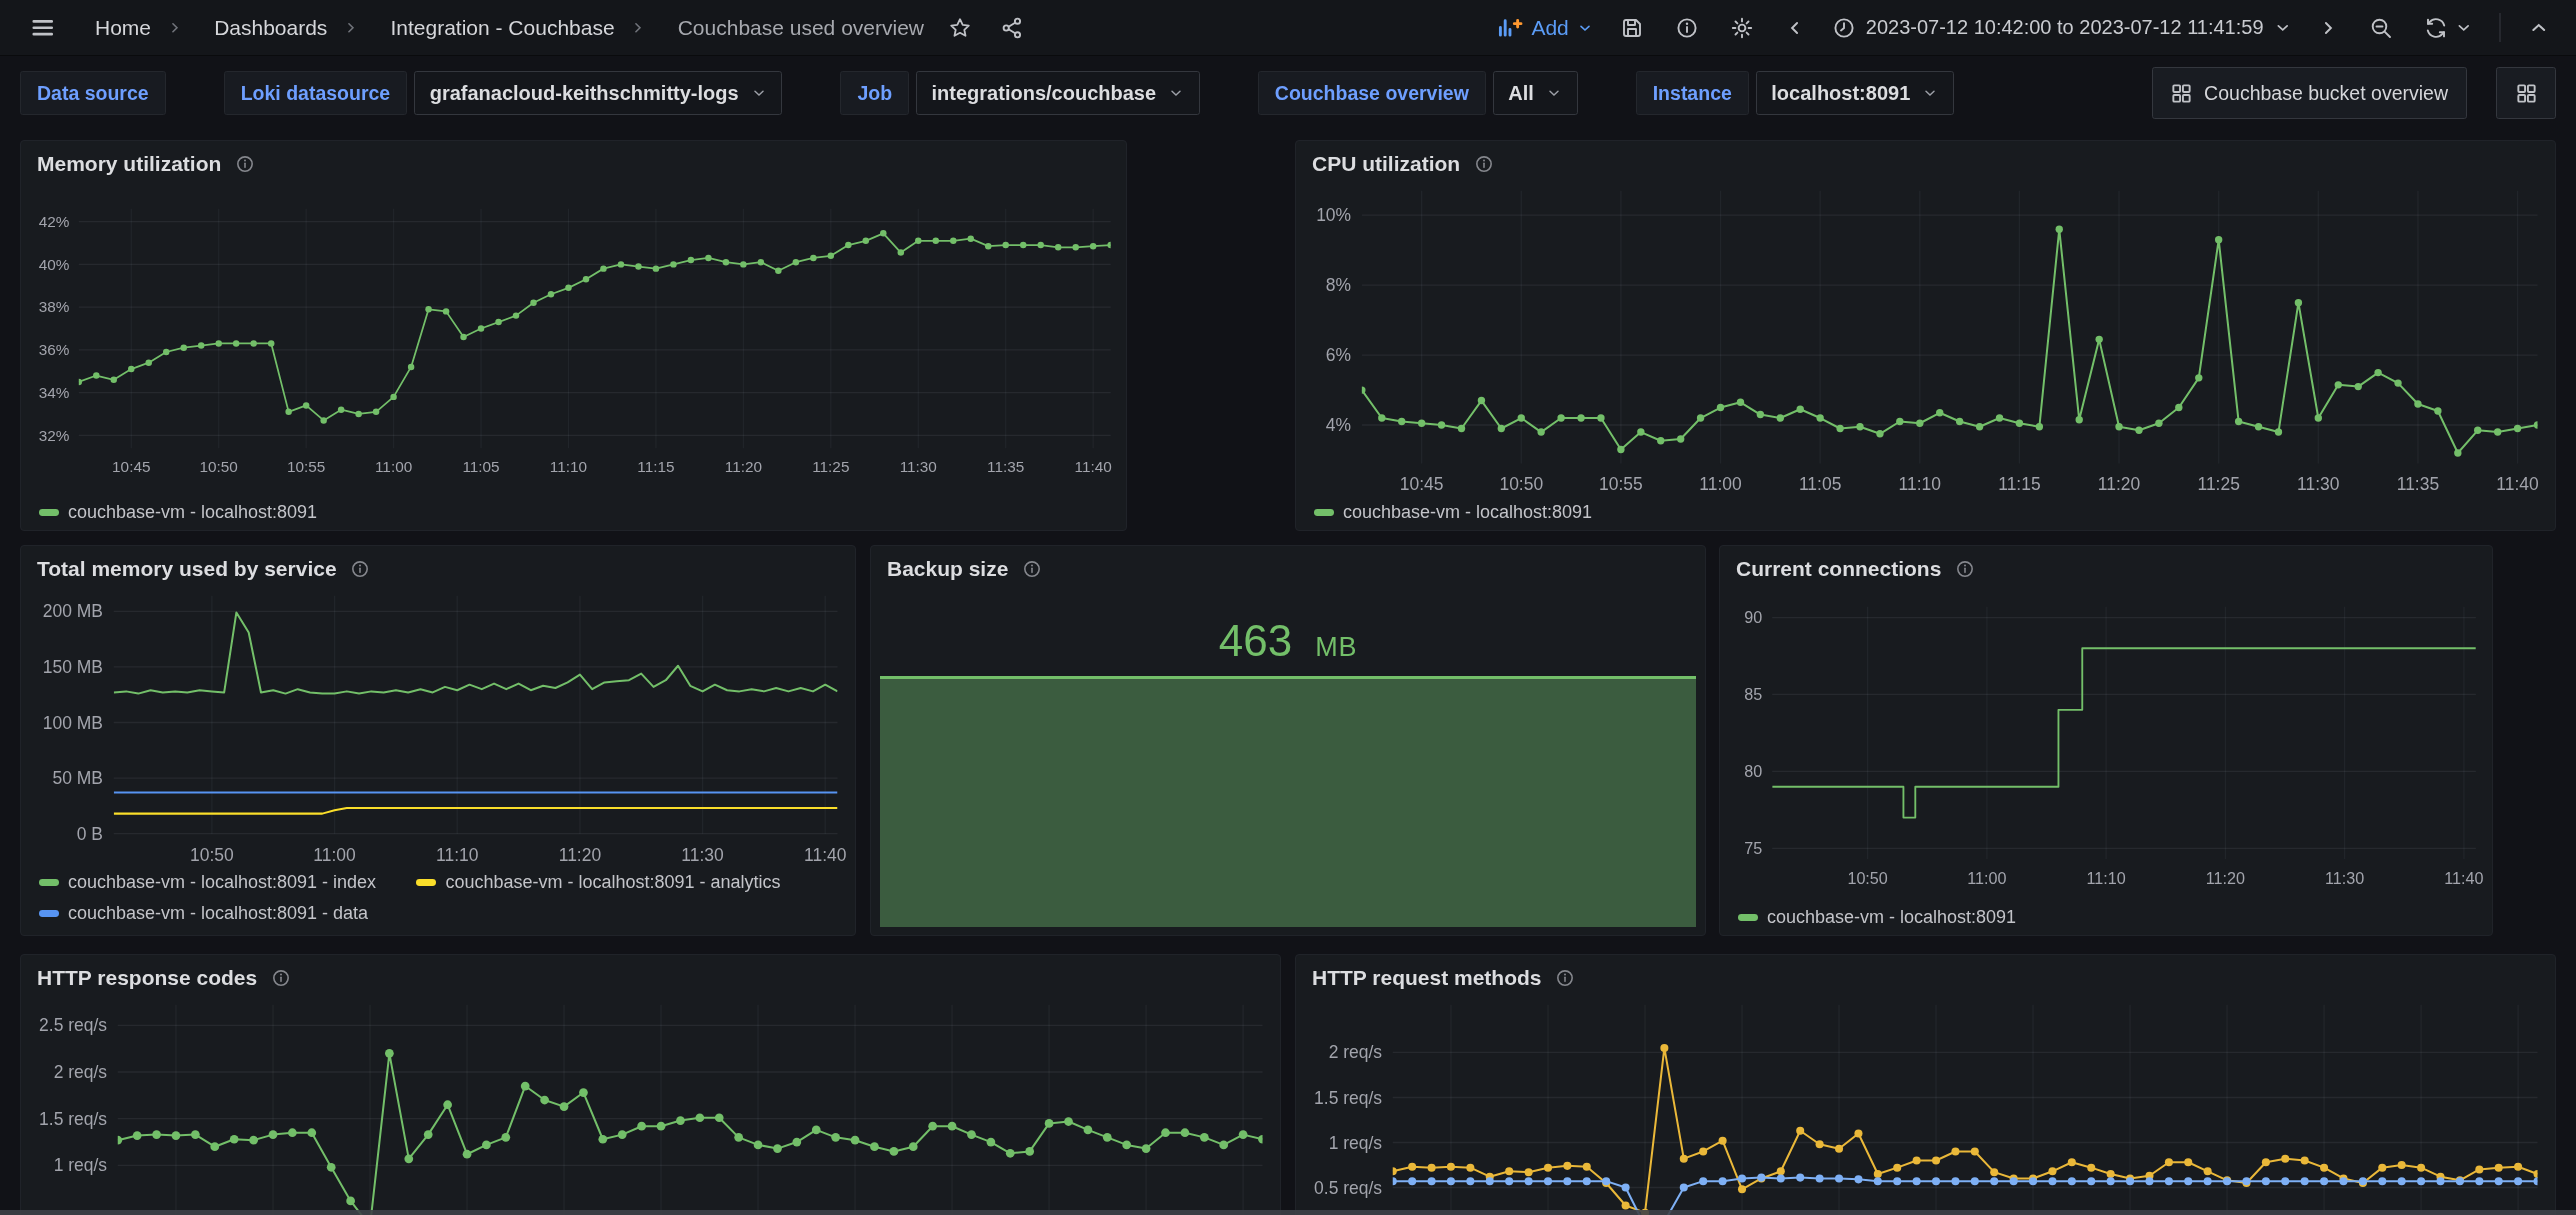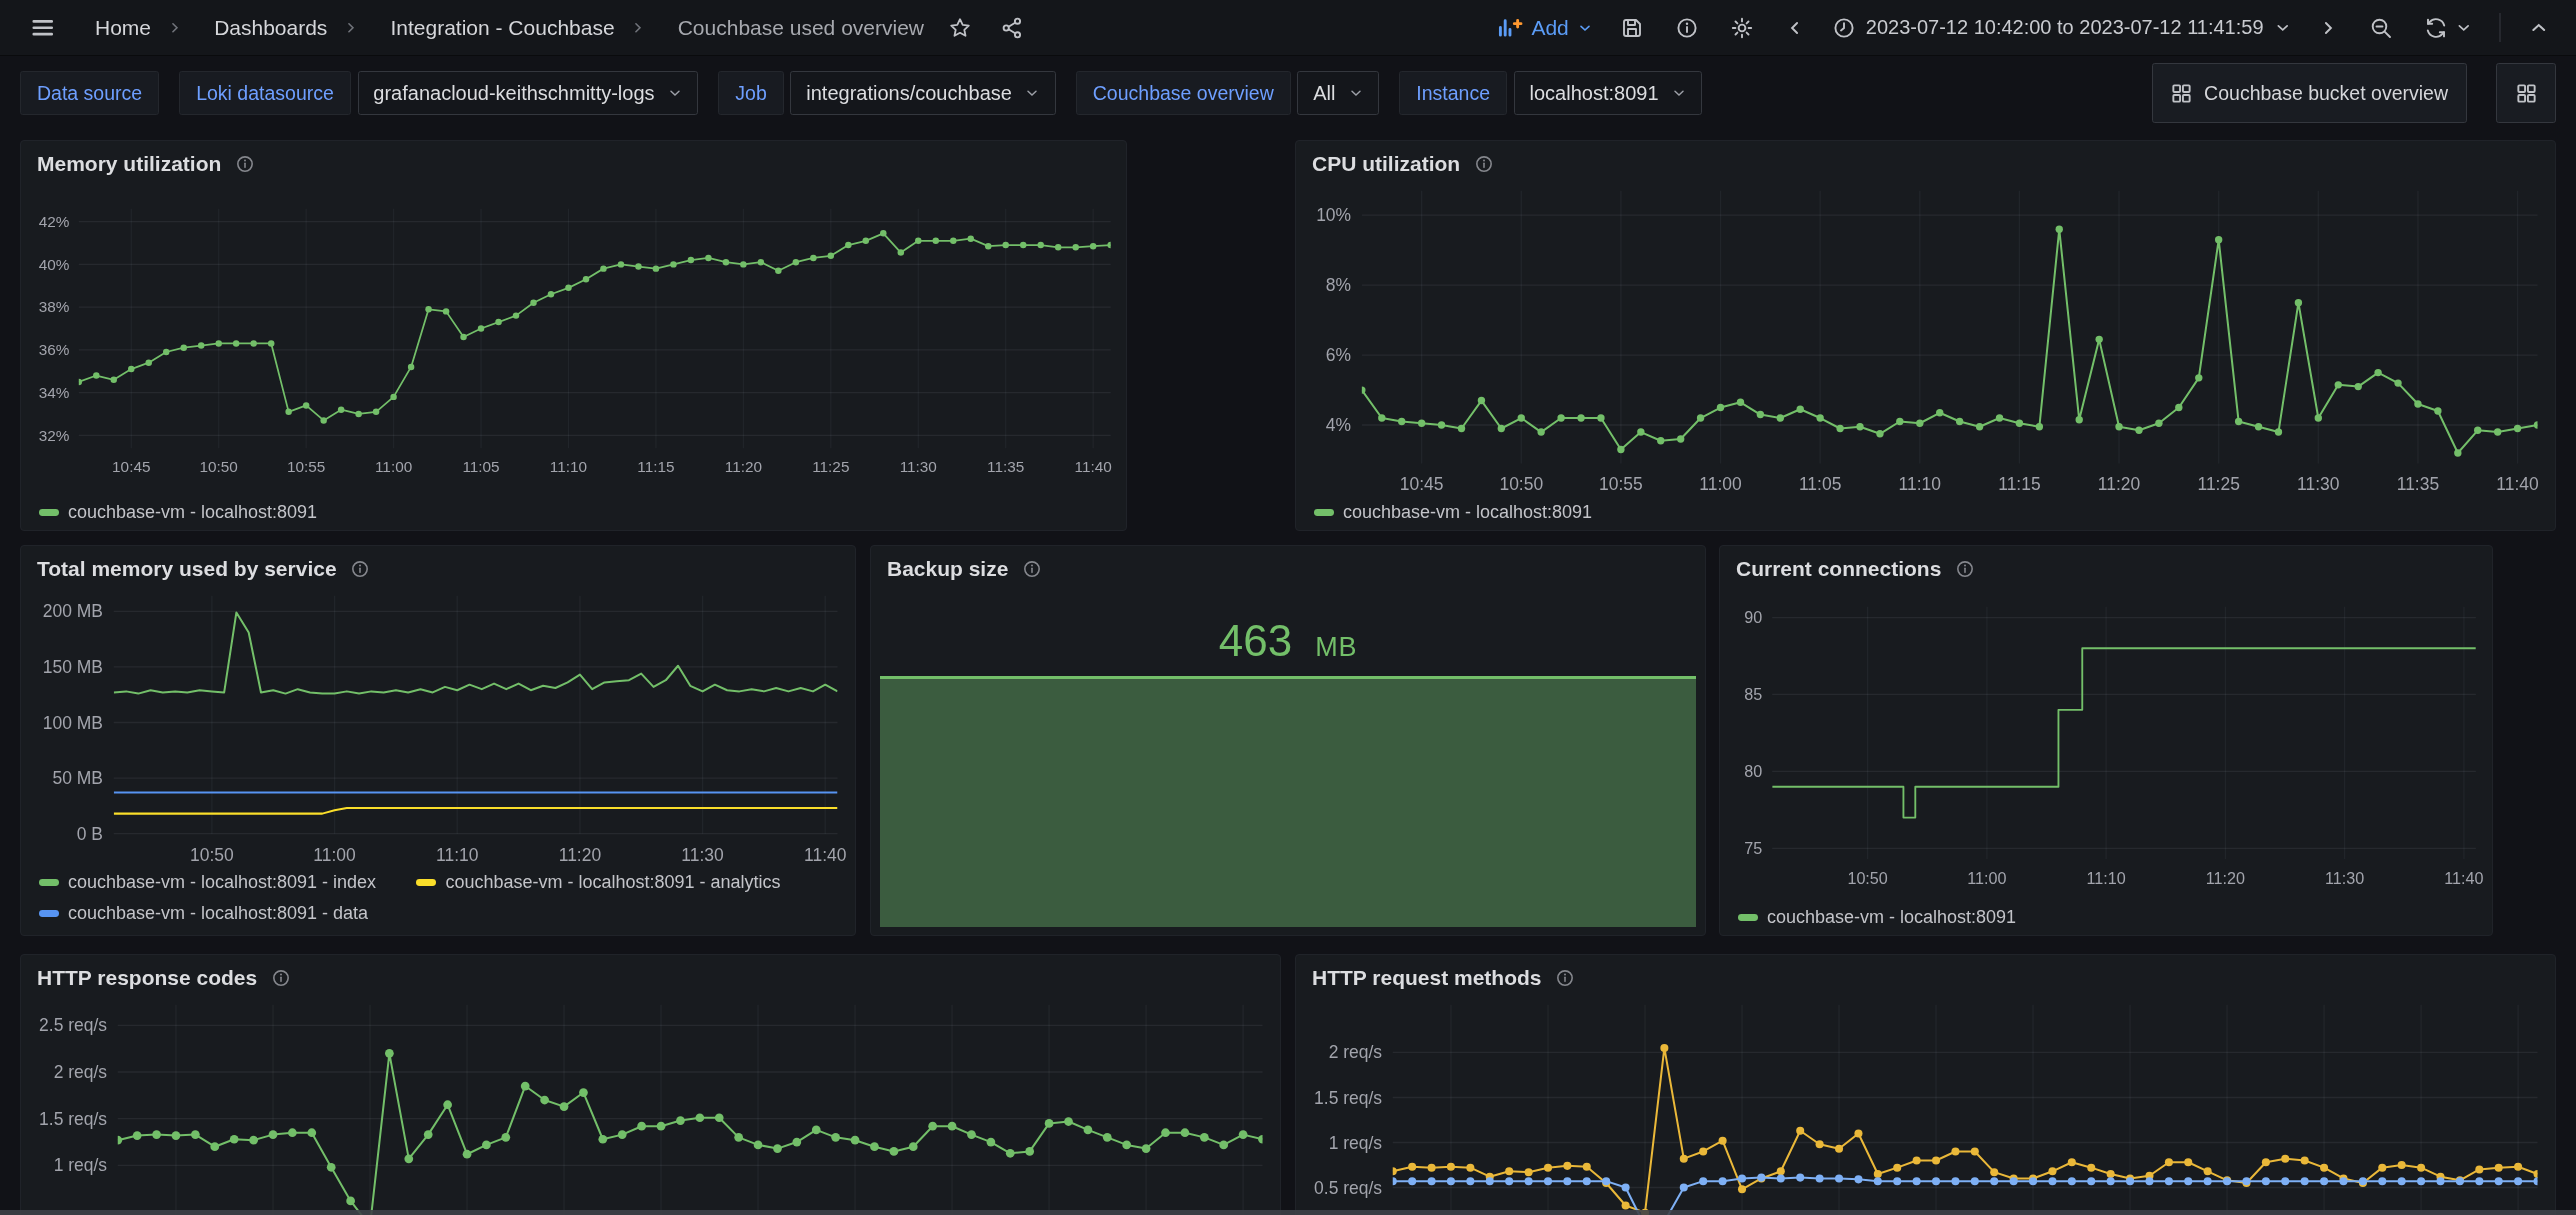--- a/index.html
+++ b/index.html
@@ -21,30 +21,30 @@
   .nav-right { margin-left:auto; display:flex; align-items:center; gap:23px; }
   .add-btn { display:flex; align-items:center; gap:8px; color:#5b9cf6; font-size:21px;
     background:none; border:none; cursor:pointer; }
   .time-btn { display:flex; align-items:center; gap:10px; background:none; border:none;
     color:#c9cbd0; font-size:20px; cursor:pointer; }
   .nav-divider { width:1.3px; height:29.5px; background:#26282e; }
 
   
   .filterbar { position:absolute; left:20px; top:71px; width:2536px; height:44px;
     display:flex; align-items:center; }
-  .var-group { display:flex; align-items:flex-start; margin-right:20px; }
+  .var-group { display:flex; align-items:flex-start; margin-right:58px;font-weight:bold; }
   .var-label { height:44px; display:flex; align-items:center; padding:0 16px;
     background:#181b21; border:1.3px solid #24272d; border-radius:2.7px;
     color:#6e9fff; font-size:19.5px; white-space:nowrap; cursor:default; }
   .var-value { height:44px; display:flex; align-items:center; gap:12px; padding:0 14.8px;
     margin-left:6.7px; background:#14161b; border:1.3px solid #34373e; border-radius:2.7px;
     color:#dcdde0; font-size:20px; white-space:nowrap; cursor:pointer; }
   .var-value .chev { color:#9da0a8; }
   .link-btns { margin-left:auto; display:flex; gap:29.5px; }
-  .dash-link { height:60px; display:flex; align-items:center; gap:10.7px; padding:0 17.5px;
+  .dash-link { height:52px; display:flex; align-items:center; gap:10.7px; padding:0 17.5px;
     background:#191c22; border:1.3px solid #34373e; border-radius:2.7px;
     color:#d5d6da; font-size:19.5px; white-space:nowrap; cursor:pointer; }
 
   
   .panel { position:absolute; background:#181b1f; border:1.3px solid #202329;
     border-radius:4px; display:flex; flex-direction:column; overflow:hidden; }
   .panel-header { height:39px; flex:0 0 39px; display:flex; align-items:center;
     gap:13.4px; padding:6.7px 16px 0 16px; }
   .panel-title { font-size:21px; font-weight:600; color:#dcdde0; white-space:nowrap; cursor:pointer; }
   .panel-info { color:#85878d; cursor:pointer; display:inline-flex; }

